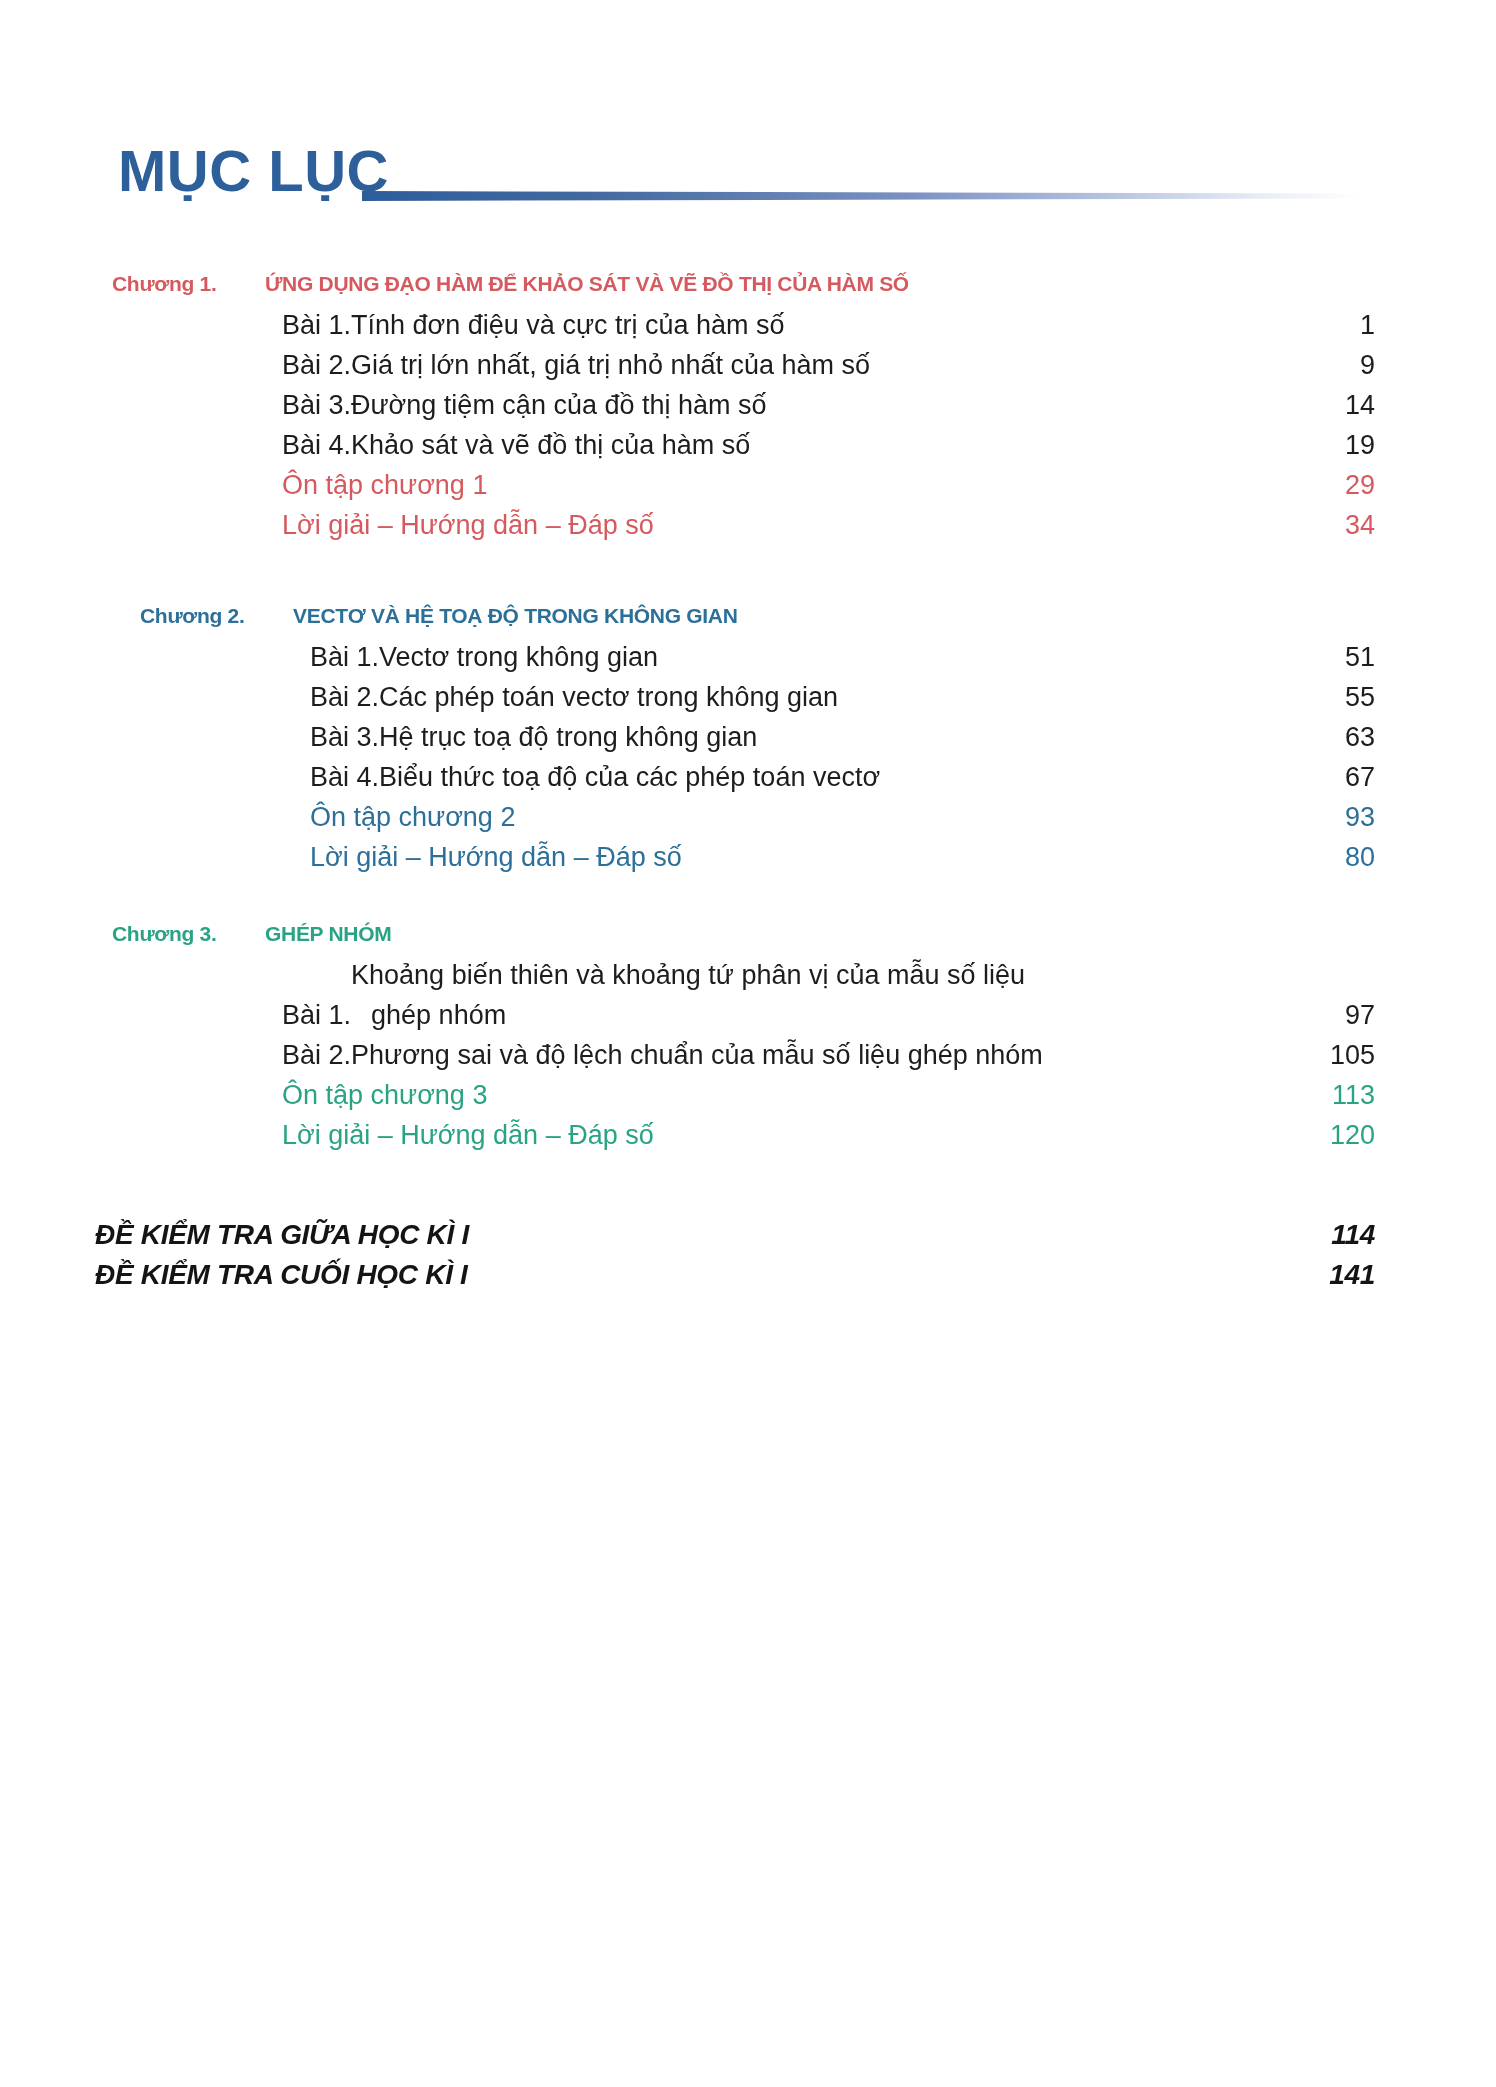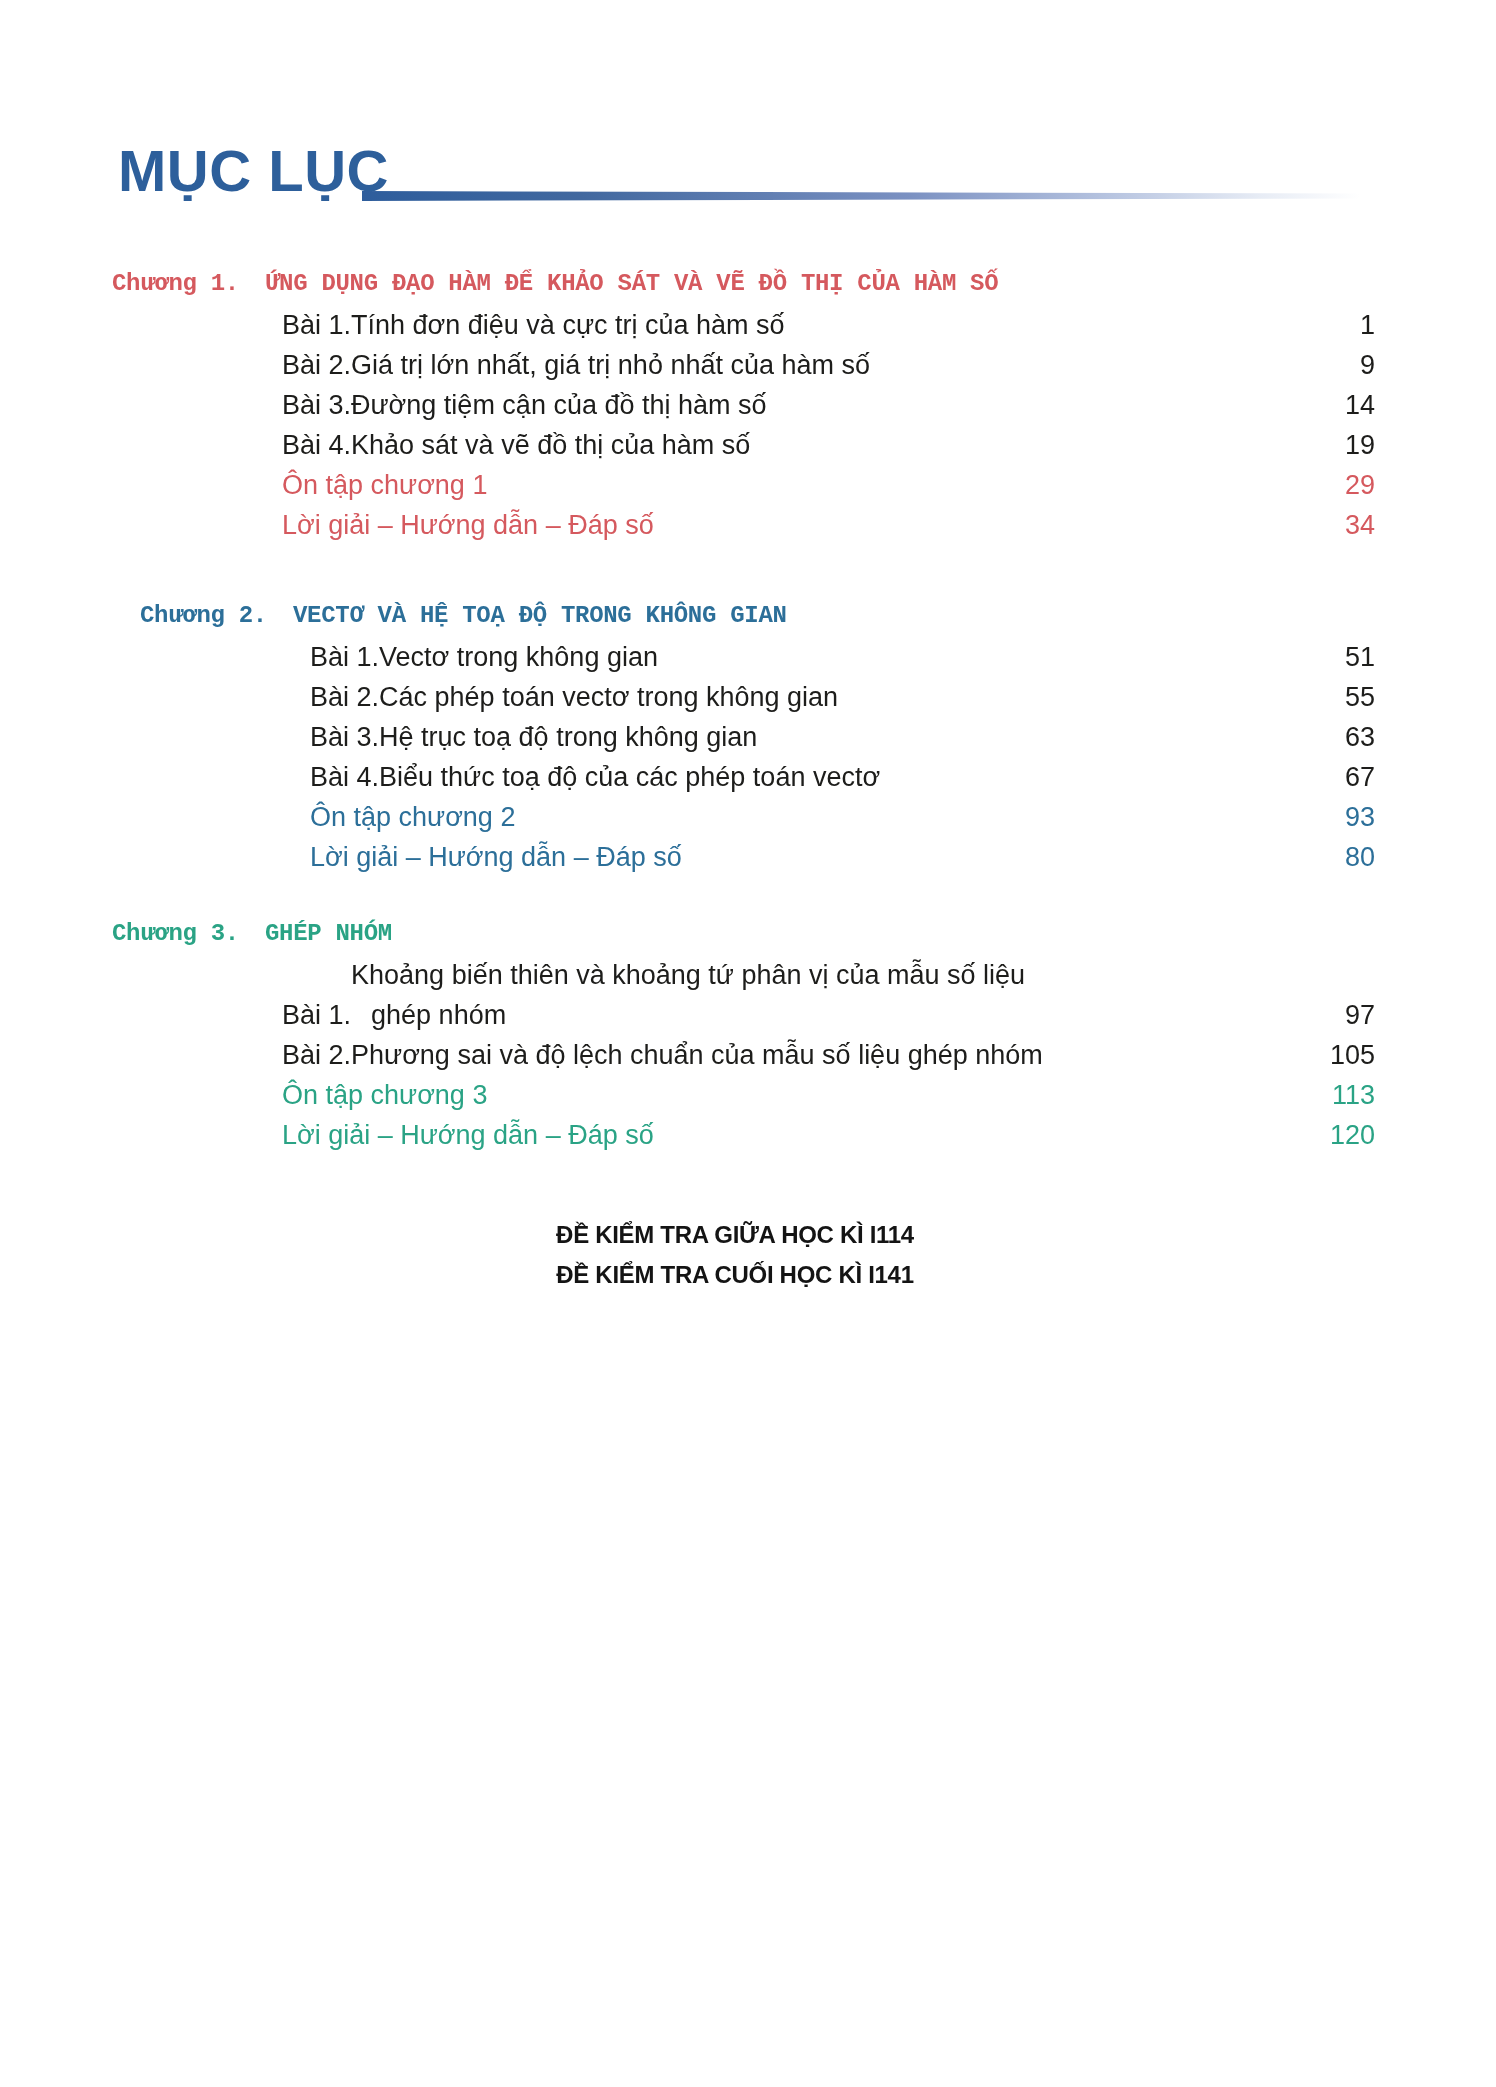--- a/index.html
+++ b/index.html
@@ -33,23 +33,22 @@
 
   .chapter { --ch:#d5595e; }
   .chapter + .chapter { margin-top:0; }
   .chapter.ch2 { margin-top:50px;padding-left:28px; }
   .chapter.ch3 { margin-top:36px; }
 
   .chapter-head {
     margin-left:112px; margin-right:60px;
     display:flex; align-items:flex-start;
     color:var(--ch);
-    font-weight:700; font-size:24px; line-height:42px;
+    font-weight:700; font-size:21px; line-height:42px;
     letter-spacing:-0.3px;
-    font-family:Liberation Mono, monospace;
   }
   .ch-label { flex:0 0 153px; white-space:nowrap; }
   .ch-title .t1 { display:block; white-space:nowrap; }
   .ch-title .t2 { display:block; white-space:nowrap; }
 
   .items { margin-top:0; }
   .row {
     display:flex; align-items:flex-end;
     margin-left:282px; margin-right:121px;
     font-size:27px; line-height:40px;
@@ -58,25 +57,26 @@
   .row.accent { color:var(--ch); }
   .item-label { flex:0 0 66px; white-space:nowrap; }
   .item-text { flex:1 1 auto; }
   .item-text .t1 { display:block; white-space:nowrap; }
   .item-text .t2 { display:block; white-space:nowrap; padding-left:20px; }
   .item-page { flex:0 0 auto; text-align:right; min-width:60px; }
 
   
   .exams { margin-top:60px; }
   .exam-row {
-    display:flex; justify-content:center; align-items:flex-end;
+    display:flex; justify-content:space-between; align-items:flex-end;
     margin-left:95px; margin-right:121px;
-    font-size:24px; font-weight:700; line-height:40px;
+    font-size:28px; font-weight:700; line-height:40px;
     letter-spacing:-0.3px;
     color:#141414;
+    font-style:italic;
   }
   .exam-text { white-space:nowrap; }
   .exam-page { text-align:right; }
 </style>
 </head>
 <body>
 
 <div class="page">
 
   <h1 class="page-title">MỤC LỤC</h1>

